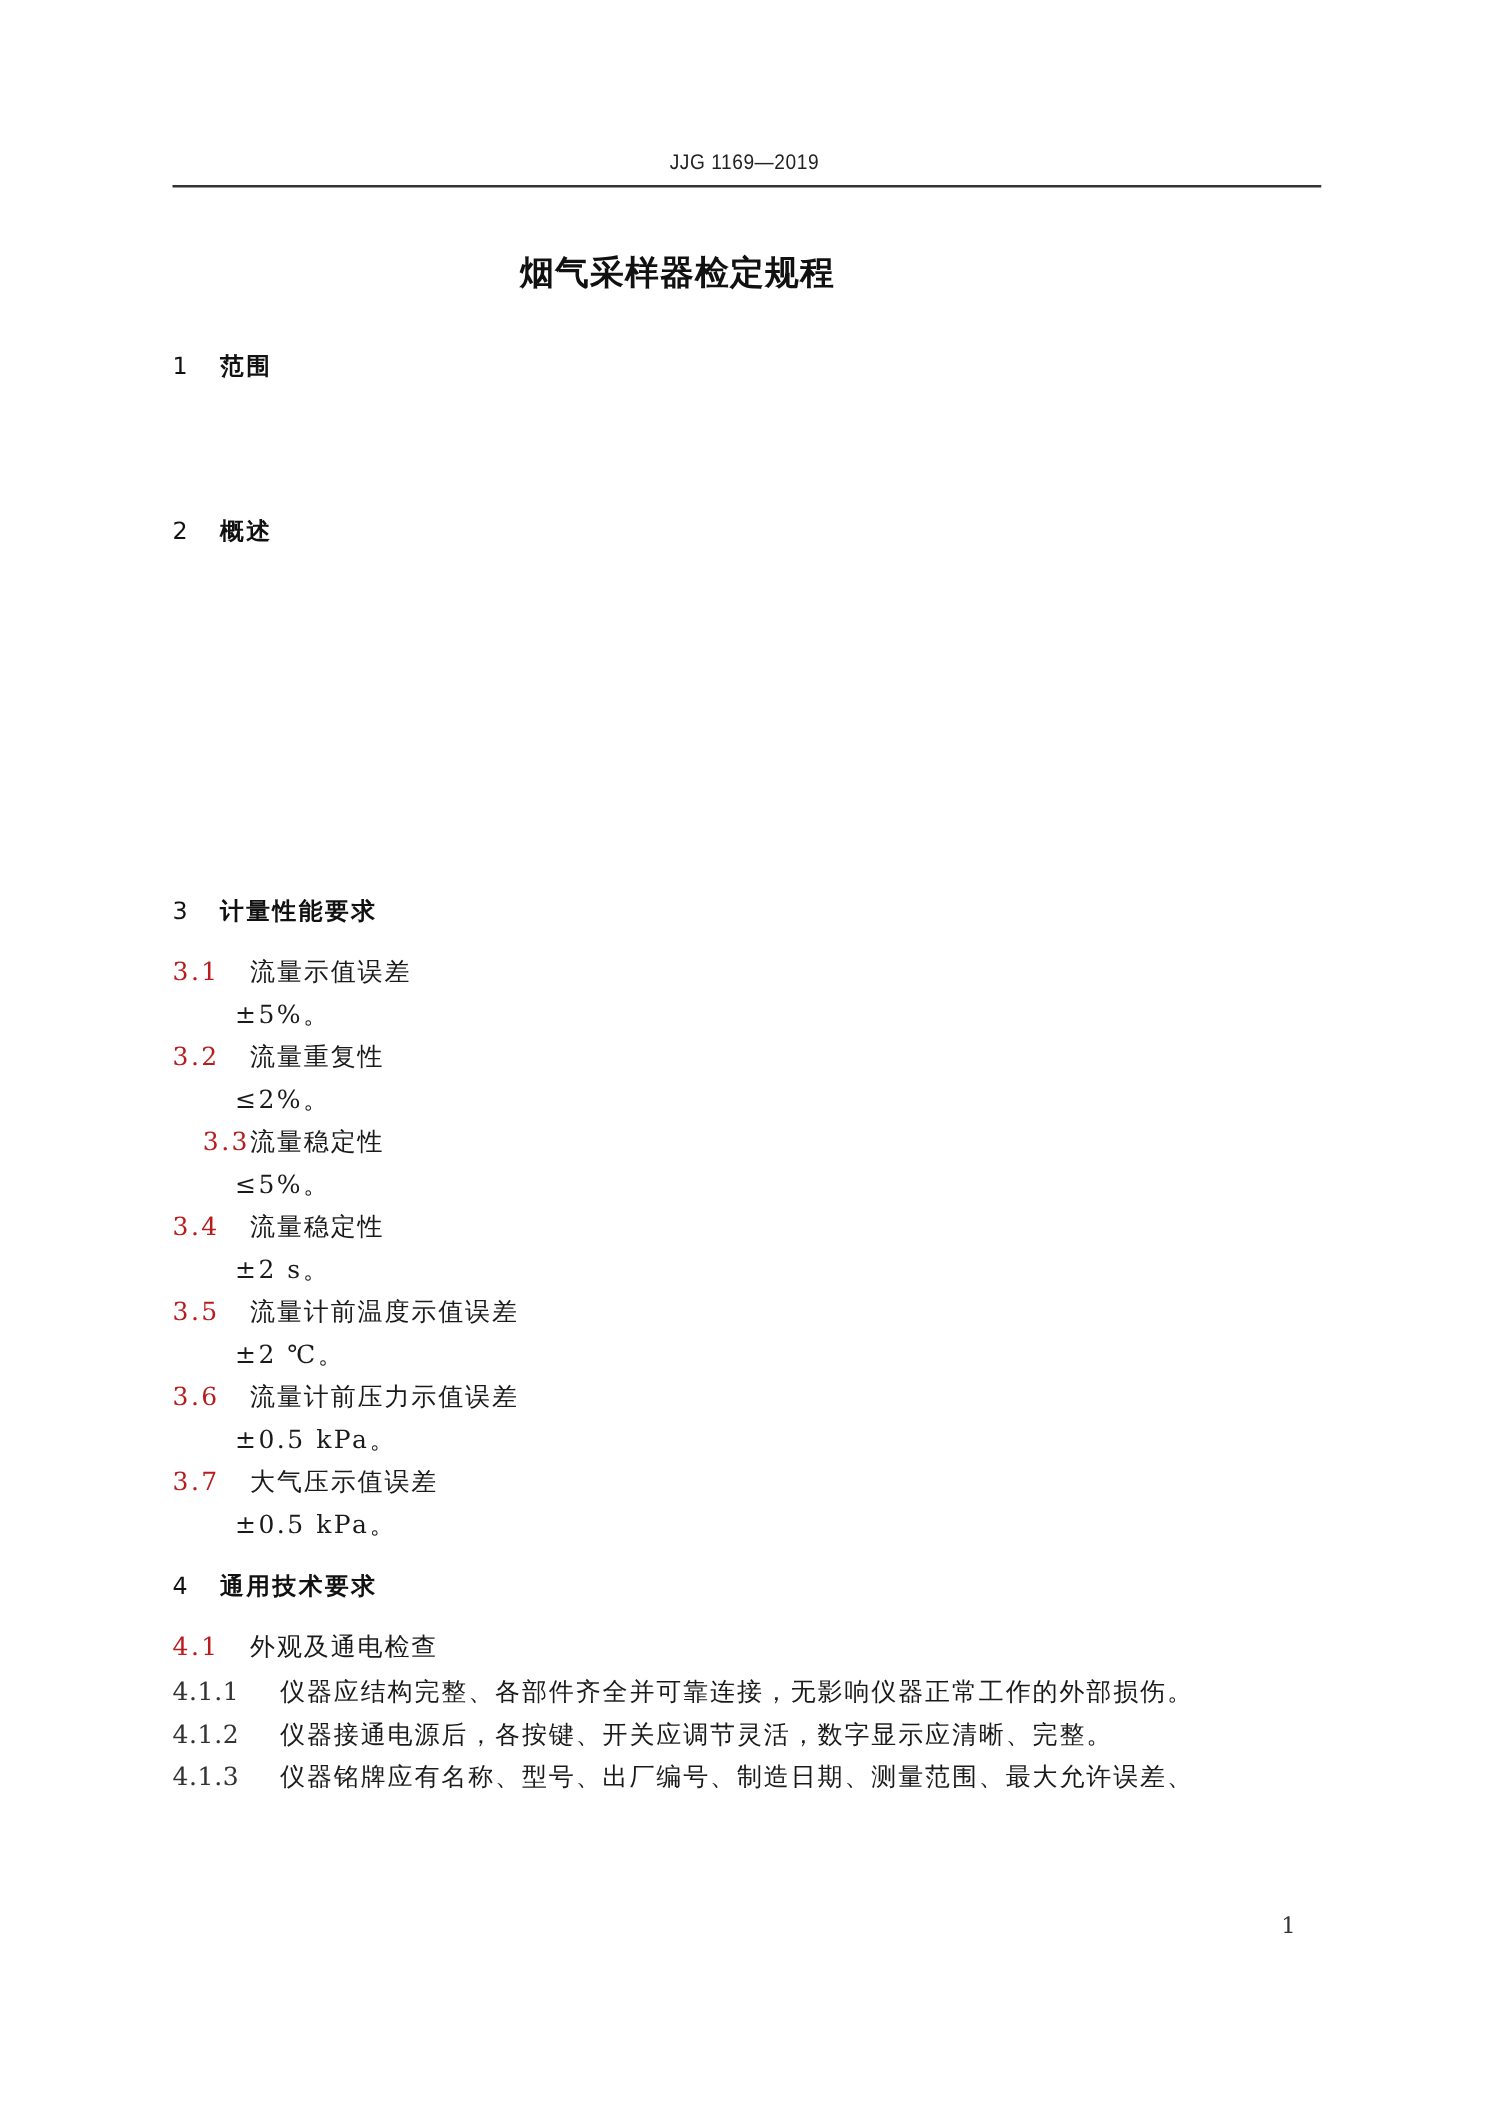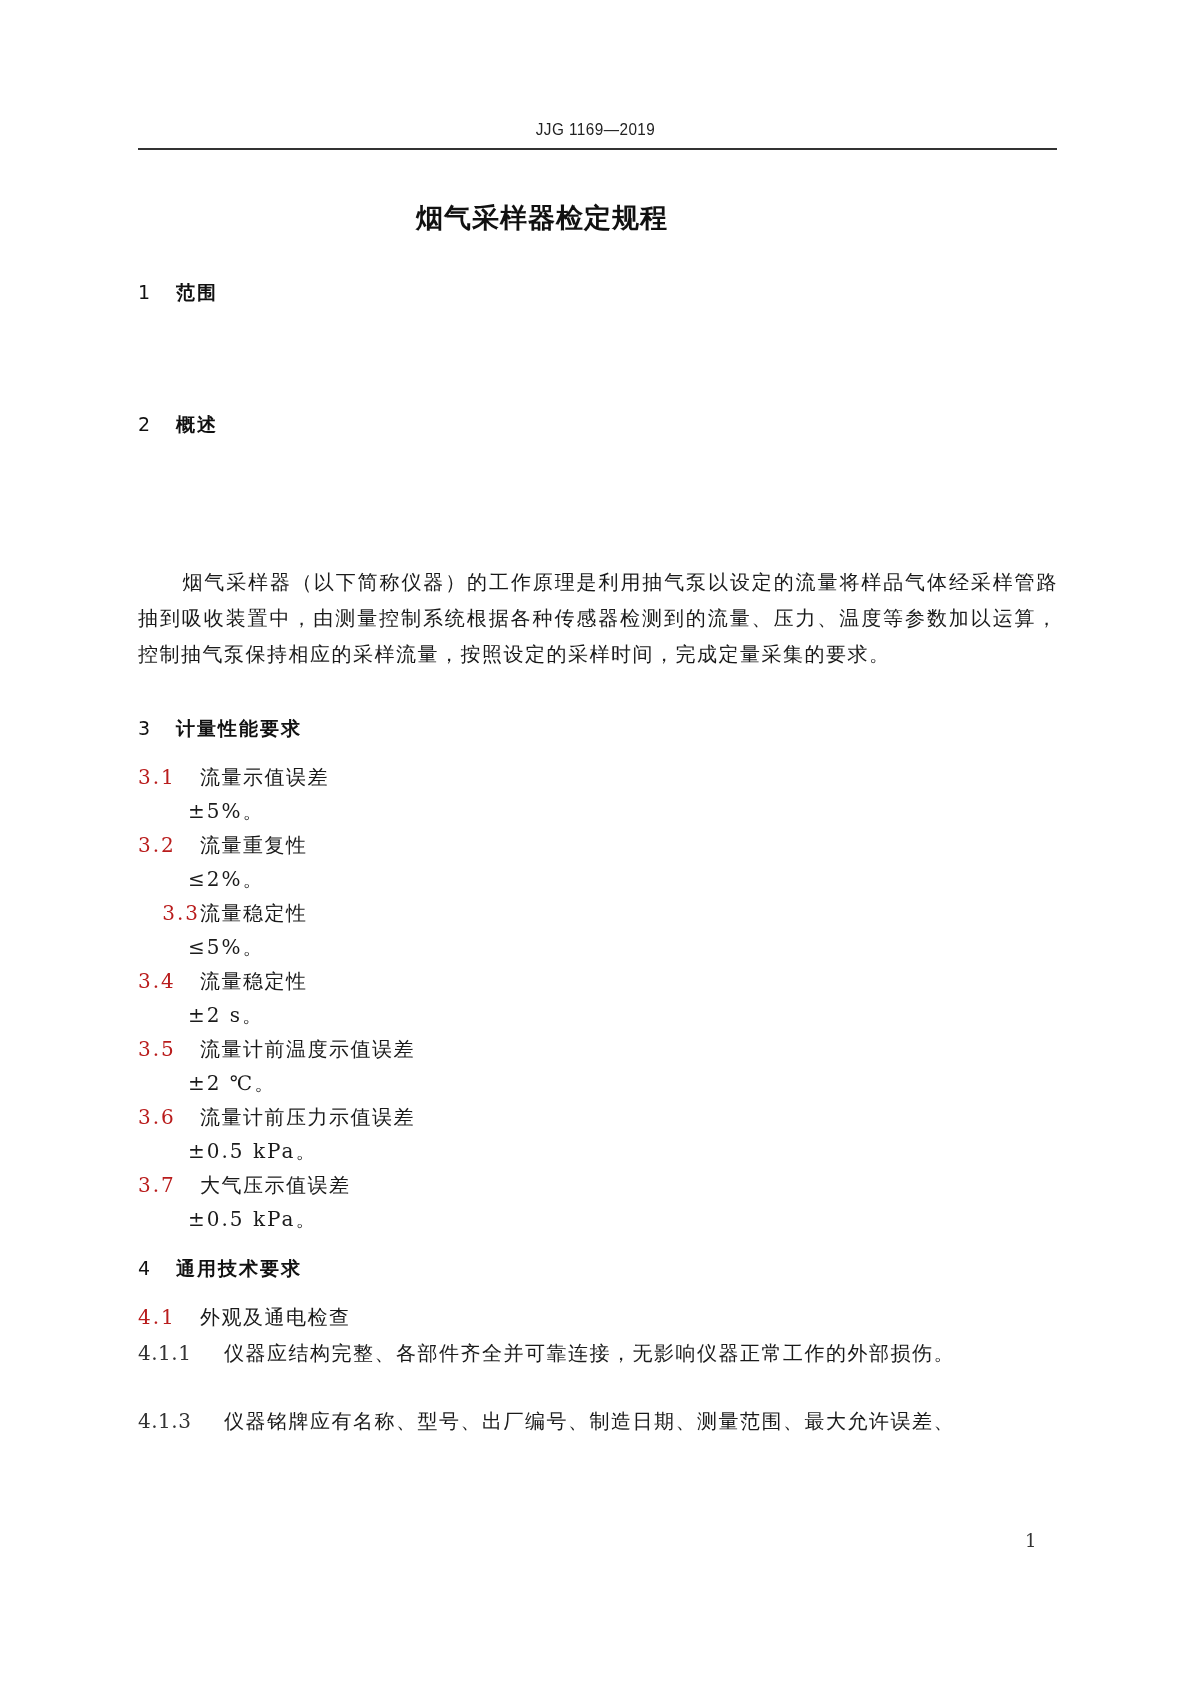--- a/index.html
+++ b/index.html
@@ -56,23 +56,20 @@
 
   <div class="doc-title">烟气采样器检定规程</div>
 
   <div class="section-heading" style="top:280px;">
     <span class="num">1</span><span>范围</span>
   </div>
 
   <div class="section-heading" style="top:412px;">
     <span class="num">2</span><span>概述</span>
   </div>
-  <div class="para" style="top:564px;">
-    <span class="indent"></span><span>烟气采样器（以下简称仪器）的工作原理是利用抽气泵以设定的流量将样品气体经采样管路抽到吸收装置中，由测量控制系统根据各种传感器检测到的流量、压力、温度等参数加以运算，控制抽气泵保持相应的采样流量，按照设定的采样时间，完成定量采集的要求。</span>
-  </div>
 
   <div class="section-heading" style="top:716px;">
     <span class="num">3</span><span>计量性能要求</span>
   </div>
 
   <div class="line" style="top:764px;"><span class="num">3.1</span><span>流量示值误差</span></div>
   <div class="value" style="top:798px;">±5%。</div>
 
   <div class="line" style="top:832px;"><span class="num">3.2</span><span>流量重复性</span></div>
   <div class="value" style="top:866px;">≤2%。</div>
@@ -92,16 +89,17 @@
   <div class="line" style="top:1172px;"><span class="num">3.7</span><span>大气压示值误差</span></div>
   <div class="value" style="top:1206px;">±0.5 kPa。</div>
 
   <div class="section-heading" style="top:1256px;">
     <span class="num">4</span><span>通用技术要求</span>
   </div>
 
   <div class="line" style="top:1304px;"><span class="num">4.1</span><span>外观及通电检查</span></div>
 
   <div class="line" style="top:1340px;"><span class="num-long">4.1.1</span><span>仪器应结构完整、各部件齐全并可靠连接，无影响仪器正常工作的外部损伤。</span></div>
+  <div class="line" style="top:1374px;"><span class="num-long">4.1.2</span><span>仪器接通电源后，各按键、开关应调节灵活，数字显示应清晰、完整。</span></div>
   <div class="line" style="top:1408px;"><span class="num-long">4.1.3</span><span>仪器铭牌应有名称、型号、出厂编号、制造日期、测量范围、最大允许误差、</span></div>
 
   <div class="page-number">1</div>
 </div>
 
 </body></html>

